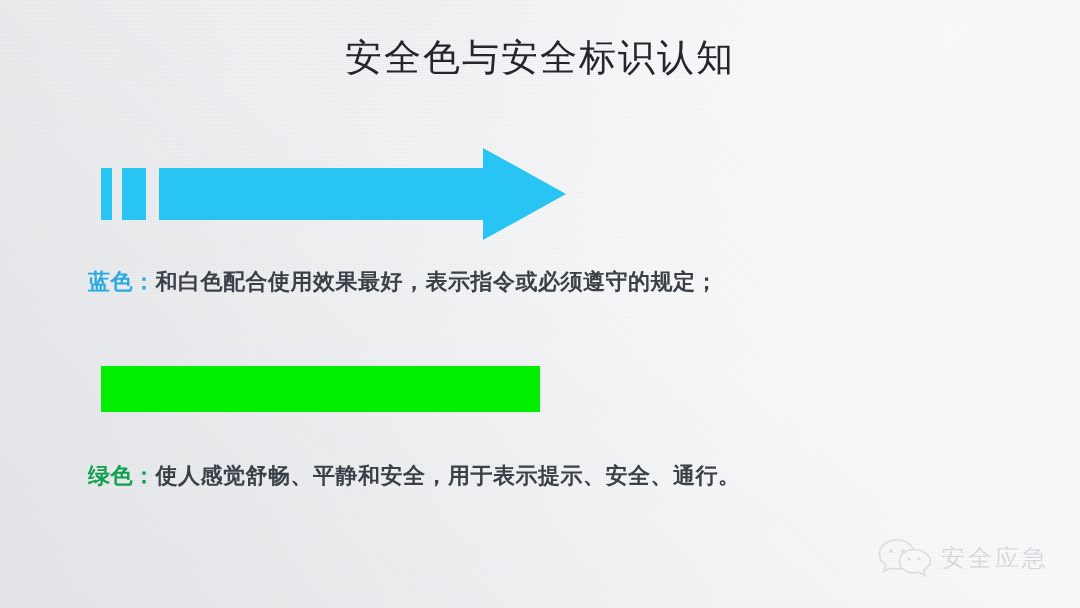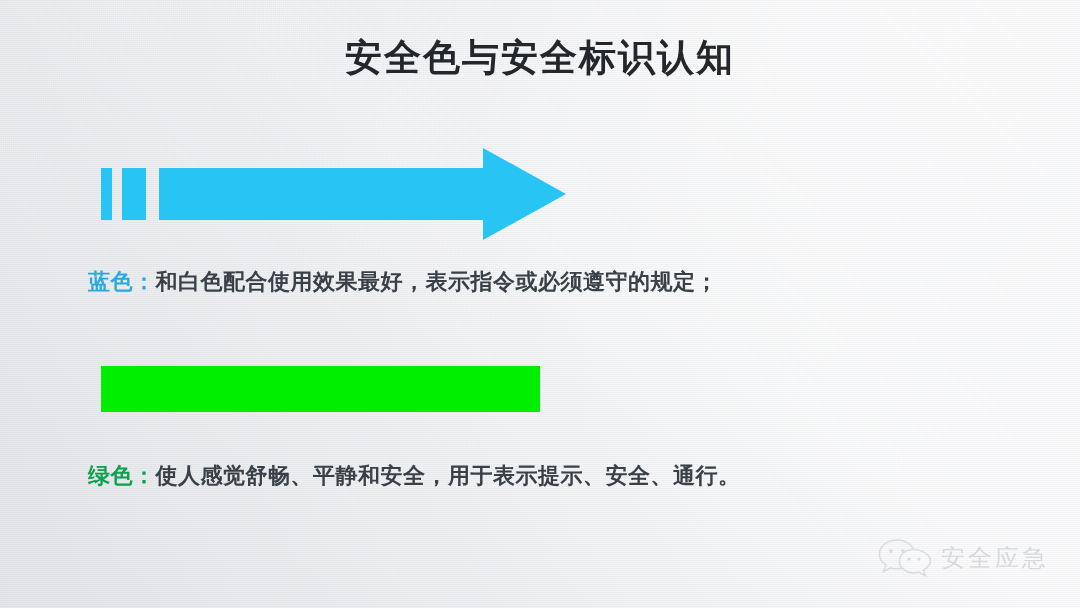--- a/index.html
+++ b/index.html
@@ -46,21 +46,21 @@
 
   .layer { position: absolute; z-index: 3; }
 
   
   #title {
     top: 33px;
     left: 0;
     width: 1080px;
     text-align: center;
     font-size: 37px;
-    font-weight: bold;
+    font-weight: normal;
     letter-spacing: 2px;
     color: #23262b;
     white-space: nowrap;
   }
 
   
   #blue-arrow {
     top: 148px;
     left: 101px;
     width: 465px;

